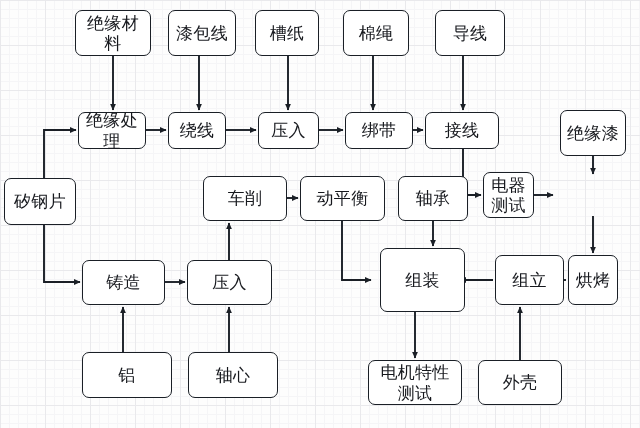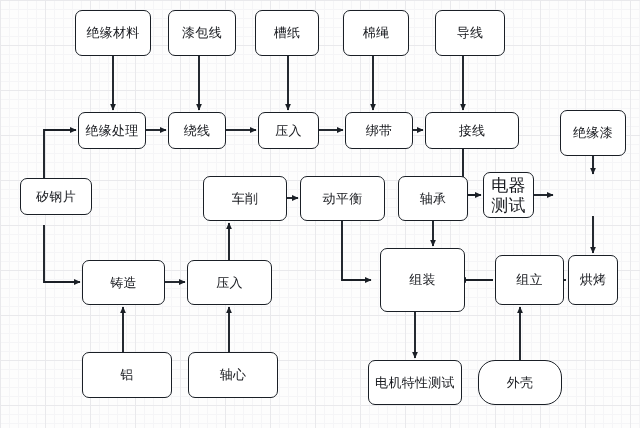--- a/index.html
+++ b/index.html
@@ -33,21 +33,21 @@
     position: absolute;
     box-sizing: border-box;
     background: #ffffff;
     border: 1.6px solid #1a1f26;
     border-radius: 7px;
     display: flex;
     align-items: center;
     justify-content: center;
     text-align: center;
     color: #16181d;
-    font-size: 13px;
+    font-size: 17px;
     line-height: 1.18;
     letter-spacing: 0.3px;
     padding: 2px 3px;
   }
   .node.small { font-size: 17px; }
 </style>
 </head>
 <body>
 
 <div id="canvas">
@@ -100,34 +100,34 @@
   <div class="node" style="left:75px;top:10px;width:76px;height:46px;">绝缘材料</div>
   <div class="node" style="left:168px;top:10px;width:68px;height:46px;">漆包线</div>
   <div class="node" style="left:255px;top:10px;width:64px;height:46px;">槽纸</div>
   <div class="node" style="left:343px;top:10px;width:66px;height:46px;">棉绳</div>
   <div class="node" style="left:435px;top:10px;width:70px;height:46px;">导线</div>
 
   <div class="node" style="left:78px;top:112px;width:68px;height:37px;">绝缘处理</div>
   <div class="node" style="left:168px;top:112px;width:58px;height:37px;">绕线</div>
   <div class="node" style="left:258px;top:112px;width:61px;height:37px;">压入</div>
   <div class="node" style="left:345px;top:112px;width:68px;height:37px;">绑带</div>
-  <div class="node" style="left:425px;top:112px;width:94px;height:37px;">接线</div>
+  <div class="node" style="left:425px;top:112px;width:74px;height:37px;">接线</div>
   <div class="node" style="left:560px;top:110px;width:66px;height:46px;">绝缘漆</div>
 
-  <div class="node" style="left:20px;top:178px;width:72px;height:37px;">矽钢片</div>
+  <div class="node" style="left:4px;top:178px;width:72px;height:47px;">矽钢片</div>
   <div class="node" style="left:188px;top:176px;width:84px;height:45px;margin-left:15px;">车削</div>
   <div class="node" style="left:300px;top:176px;width:85px;height:45px;text-align:center;">动平衡</div>
   <div class="node" style="left:398px;top:176px;width:70px;height:45px;">轴承</div>
   <div class="node small" style="left:483px;top:172px;width:51px;height:46px;white-space:pre-line;">电器
 测试</div>
 
   <div class="node" style="left:82px;top:260px;width:83px;height:45px;">铸造</div>
   <div class="node" style="left:187px;top:260px;width:85px;height:45px;">压入</div>
   <div class="node" style="left:380px;top:248px;width:85px;height:64px;">组装</div>
   <div class="node" style="left:495px;top:255px;width:69px;height:50px;">组立</div>
   <div class="node" style="left:568px;top:255px;width:50px;height:50px;">烘烤</div>
 
   <div class="node" style="left:82px;top:352px;width:90px;height:46px;">铝</div>
   <div class="node" style="left:368px;top:360px;width:94px;height:45px;">电机特性测试</div>
   <div class="node" style="left:188px;top:352px;width:90px;height:46px;">轴心</div>
-  <div class="node" style="left:478px;top:360px;width:84px;height:45px;border-radius:17px;">外壳</div>
+  <div class="node" style="left:478px;top:360px;width:84px;height:45px;">外壳</div>
 
 </div>
 
 </body></html>

